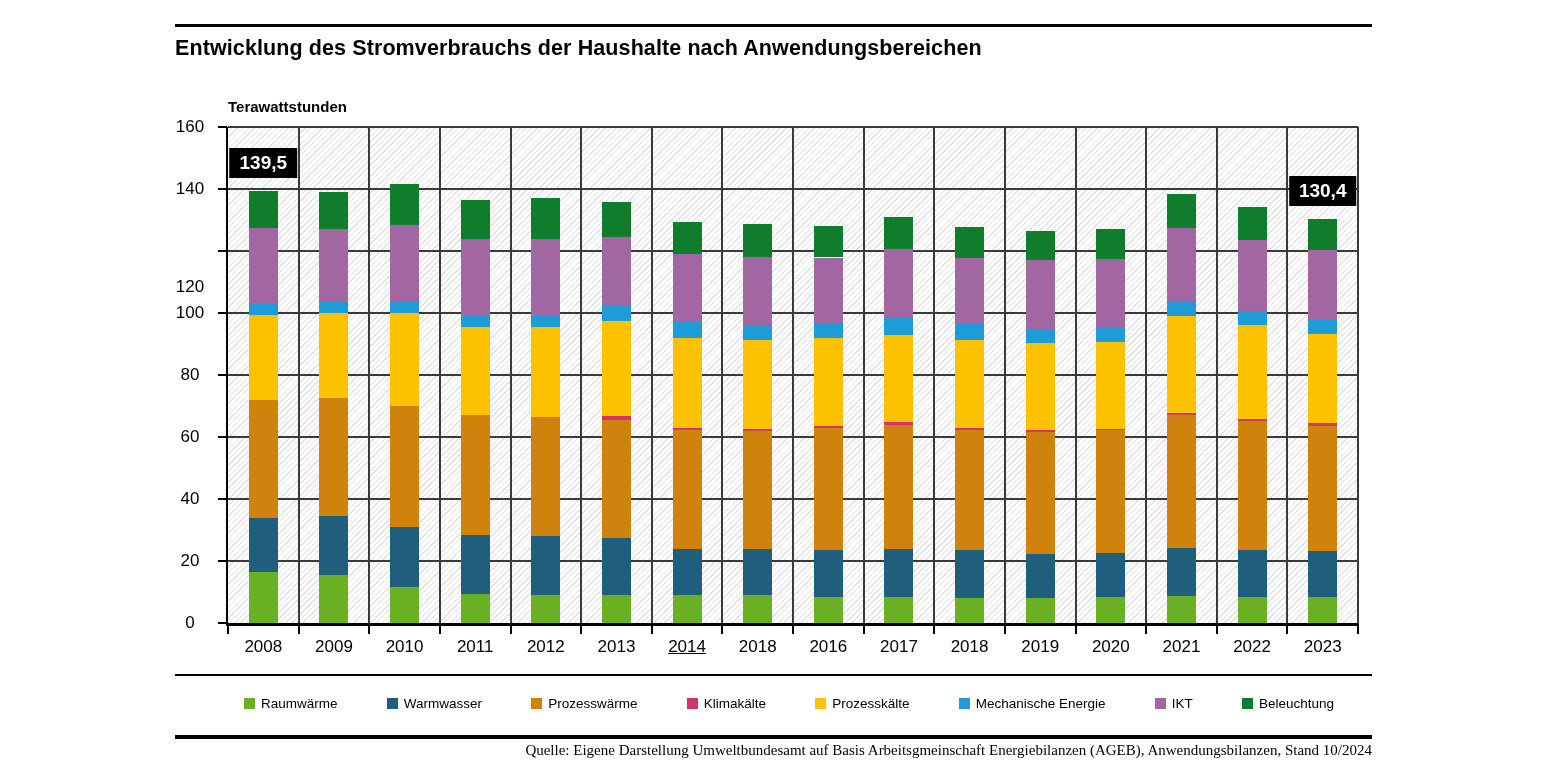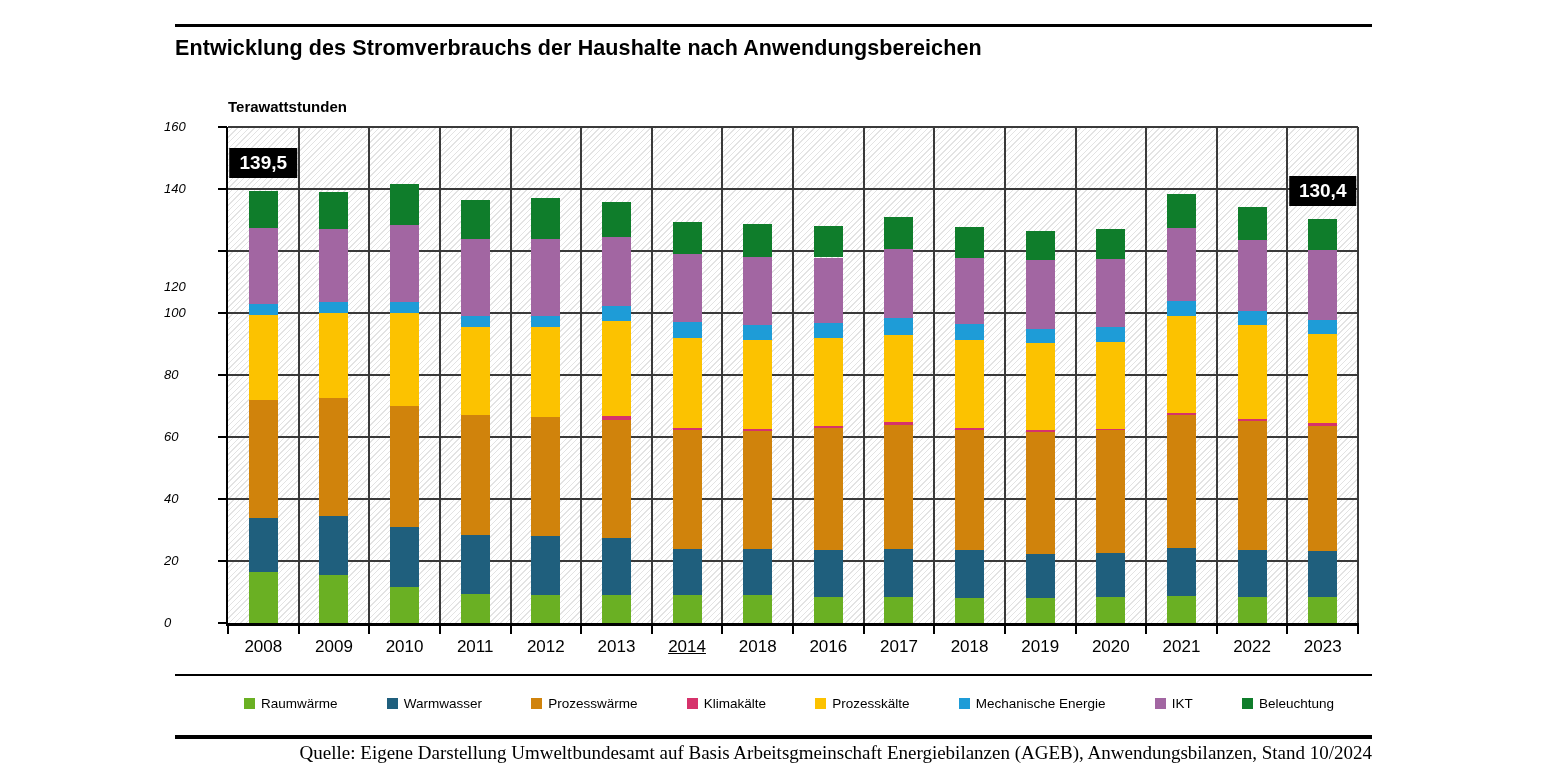--- a/index.html
+++ b/index.html
@@ -20,21 +20,21 @@
   }
   .plot{
     position:absolute;left:228px;top:127px;width:1130px;height:496px;
     background:repeating-linear-gradient(135deg,#ffffff 0px,#ffffff 3px,#e3e3e3 3px,#e3e3e3 4px);
   }
   .hgrid{position:absolute;left:0;width:100%;height:2px;background:#3a3a3a;}
   .vgrid{position:absolute;top:0;width:2px;height:100%;background:#3a3a3a;}
   .axis-left{position:absolute;left:226px;top:127px;width:2px;height:499px;background:#000;}
   .axis-bottom{position:absolute;left:226px;top:623px;width:1133px;height:3px;background:#000;}
   .ytick-label{
-    position:absolute;width:52px;text-align:left;font-size:13px;line-height:22px;font-style:italic;
+    position:absolute;width:52px;text-align:center;font-size:17px;line-height:22px;
   }
   .ytick-mark{position:absolute;width:9px;height:2px;background:#000;}
   .xtick-mark{position:absolute;width:2px;height:8px;background:#000;top:626px;}
   .xtick-label{
     position:absolute;top:637px;width:70px;text-align:center;font-size:17px;
   }
   .bar{position:absolute;bottom:0;}
   .seg{position:absolute;width:100%;}
   .annotation{
     position:absolute;transform:translate(-50%,-100%);
@@ -42,21 +42,21 @@
     padding:4px 10px;white-space:nowrap;z-index:5;
   }
   .legend{
     position:absolute;left:244px;top:696px;width:1090px;
     display:flex;justify-content:space-between;align-items:center;
   }
   .legend-item{display:flex;align-items:center;gap:6px;font-size:13.5px;}
   .legend-swatch{width:11px;height:11px;display:inline-block;}
   .source{
     position:absolute;top:742px;right:173px;
-    font-family:"Liberation Serif", serif;font-size:19px;
+    font-family:"Liberation Serif", serif;font-size:15px;
   }
 </style>
 </head>
 <body>
 
 <div class="canvas">
   <div class="rule top-rule"></div>
   <h1 class="chart-title">Entwicklung des Stromverbrauchs der Haushalte nach Anwendungsbereichen</h1>
   <div class="y-title">Terawattstunden</div>
 

